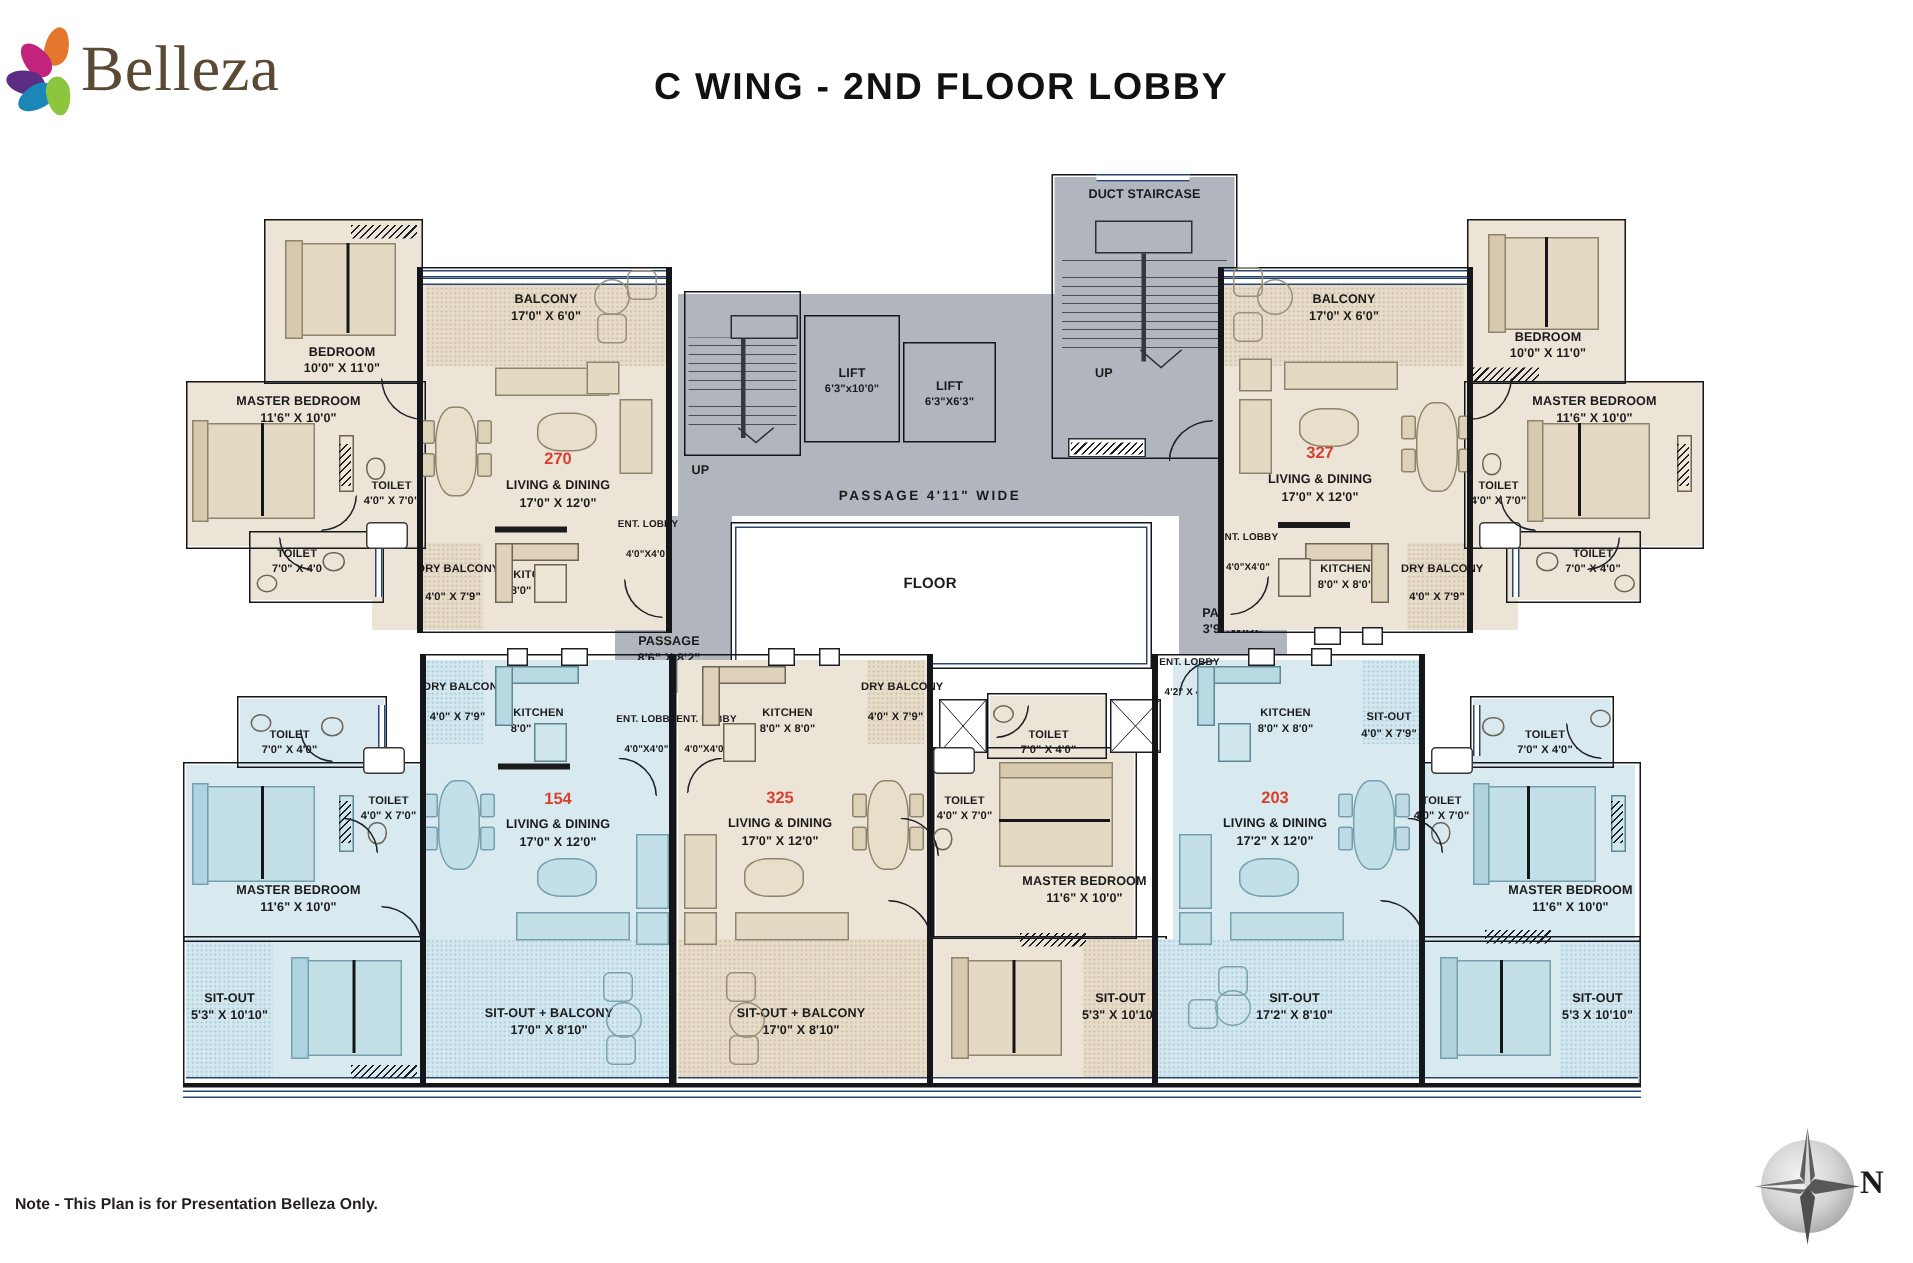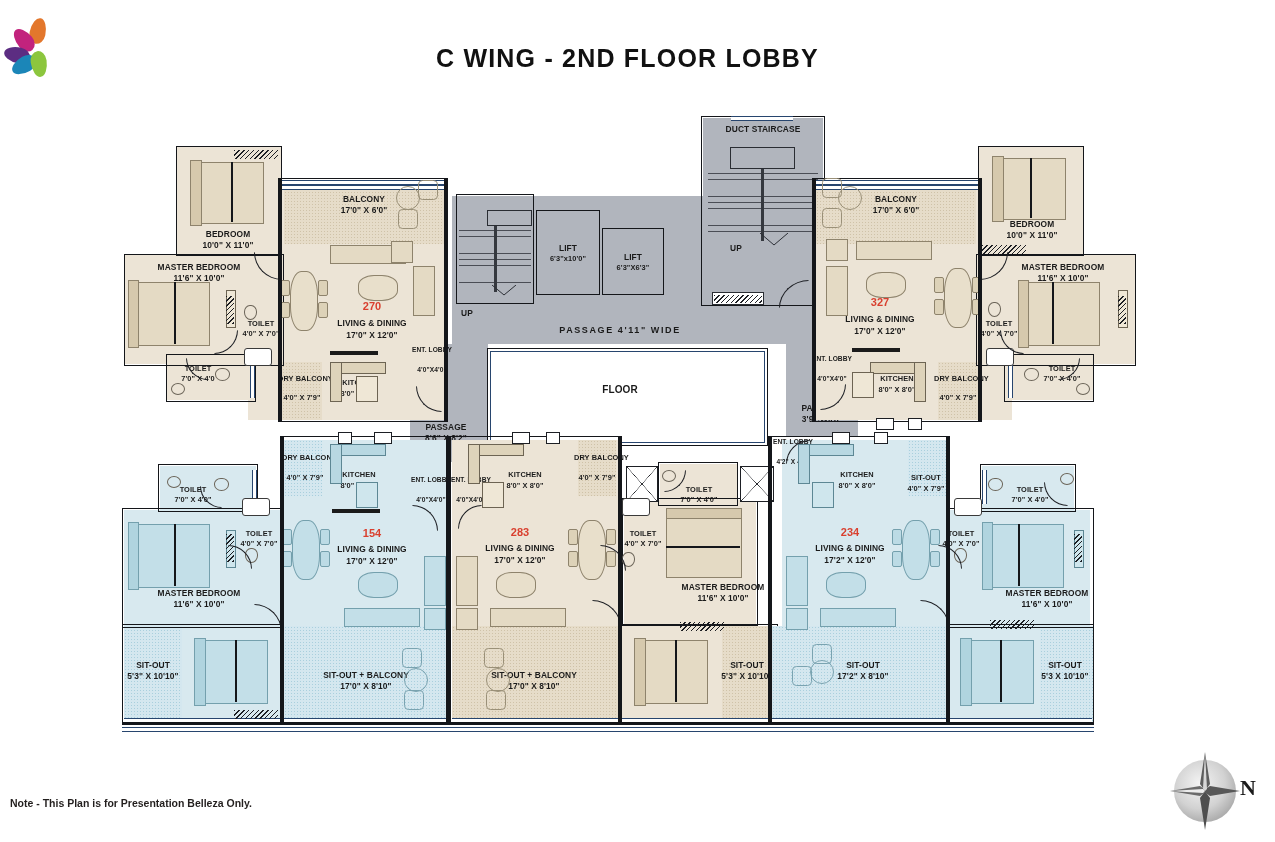--- a/index.html
+++ b/index.html
@@ -99,20 +99,21 @@
 <body>
 
 <div id="logo">
   <div class="petals">
     <div class="petal" style="left:22px;top:0px;background:#e3772c;transform:rotate(12deg);"></div>
     <div class="petal" style="left:8px;top:9px;background:#c2237d;transform:rotate(-40deg);"></div>
     <div class="petal" style="left:1px;top:24px;background:#5c2d82;transform:rotate(-78deg);"></div>
     <div class="petal" style="left:8px;top:34px;background:#1b86b8;transform:rotate(-120deg);"></div>
     <div class="petal" style="left:23px;top:33px;background:#8cc63e;transform:rotate(172deg);"></div>
   </div>
+  <div class="wordmark">Belleza</div>
 </div>
 
 <div id="plan-title">C WING - 2ND FLOOR LOBBY</div>
 <div id="note">Note - This Plan is for Presentation Belleza Only.</div>
 
 <div id="compass">
   <div class="disc"></div>
   <svg width="100" height="86" style="position:absolute;left:0;top:0;">
     <polygon points="37,4 42,36 37,43 32,36" fill="#5e5e5e"></polygon>
     <polygon points="37,82 42,50 37,43 32,50" fill="#4e4e4e"></polygon>
@@ -408,21 +409,21 @@
   <div class="lbl sm" style="left:496px;top:470px;width:58px;">KITCHEN</div>
   <div class="lbl sm" style="left:496px;top:481px;width:58px;">8'0" X 8'0"</div>
   <div class="lbl sm" style="left:574px;top:453px;width:46px;line-height:1.3;">DRY BALCONY</div>
   <div class="lbl sm" style="left:574px;top:473px;width:46px;">4'0" X 7'9"</div>
   <div class="lbl xs" style="left:448px;top:476px;width:46px;line-height:1.35;">ENT. LOBBY</div>
   <div class="lbl xs" style="left:448px;top:496px;width:46px;">4'0"X4'0"</div>
   <div class="lbl sm" style="left:616px;top:529px;width:54px;">TOILET</div>
   <div class="lbl sm" style="left:616px;top:539px;width:54px;">4'0" X 7'0"</div>
   <div class="lbl sm" style="left:672px;top:485px;width:54px;">TOILET</div>
   <div class="lbl sm" style="left:672px;top:495px;width:54px;">7'0" X 4'0"</div>
-  <div class="unum" style="left:484px;top:526px;width:72px;">283</div>
+  <div class="unum" style="left:484px;top:526px;width:72px;">325</div>
   <div class="lbl" style="left:470px;top:543px;width:100px;">LIVING &amp; DINING</div>
   <div class="lbl" style="left:470px;top:555px;width:100px;">17'0"  X  12'0"</div>
   <div class="lbl" style="left:668px;top:582px;width:110px;">MASTER BEDROOM</div>
   <div class="lbl" style="left:668px;top:593px;width:110px;">11'6" X 10'0"</div>
   <div class="lbl sm" style="left:640px;top:656px;width:84px;">BEDROOM</div>
   <div class="lbl sm" style="left:640px;top:667px;width:84px;">10'0" X 11'0"</div>
   <div class="lbl" style="left:454px;top:670px;width:160px;">SIT-OUT + BALCONY</div>
   <div class="lbl" style="left:454px;top:681px;width:160px;">17'0" X 8'10"</div>
   <div class="lbl" style="left:718px;top:660px;width:58px;">SIT-OUT</div>
   <div class="lbl" style="left:718px;top:671px;width:58px;">5'3" X 10'10"</div>
@@ -477,21 +478,21 @@
   <div class="lbl sm" style="left:828px;top:470px;width:58px;">KITCHEN</div>
   <div class="lbl sm" style="left:828px;top:481px;width:58px;">8'0" X 8'0"</div>
   <div class="lbl sm" style="left:900px;top:473px;width:52px;">SIT-OUT</div>
   <div class="lbl sm" style="left:900px;top:484px;width:52px;">4'0" X 7'9"</div>
   <div class="lbl xs" style="left:770px;top:438px;width:46px;line-height:1.35;">ENT. LOBBY</div>
   <div class="lbl xs" style="left:770px;top:458px;width:46px;">4'2" X 4'0"</div>
   <div class="lbl sm" style="left:934px;top:529px;width:54px;">TOILET</div>
   <div class="lbl sm" style="left:934px;top:539px;width:54px;">4'0" X 7'0"</div>
   <div class="lbl sm" style="left:1002px;top:485px;width:56px;">TOILET</div>
   <div class="lbl sm" style="left:1002px;top:495px;width:56px;">7'0" X 4'0"</div>
-  <div class="unum" style="left:812px;top:526px;width:76px;">234</div>
+  <div class="unum" style="left:812px;top:526px;width:76px;">203</div>
   <div class="lbl" style="left:800px;top:543px;width:100px;">LIVING &amp; DINING</div>
   <div class="lbl" style="left:800px;top:555px;width:100px;">17'2"  X  12'0"</div>
   <div class="lbl" style="left:992px;top:588px;width:110px;">MASTER BEDROOM</div>
   <div class="lbl" style="left:992px;top:599px;width:110px;">11'6" X 10'0"</div>
   <div class="lbl sm" style="left:962px;top:656px;width:84px;">BEDROOM</div>
   <div class="lbl sm" style="left:962px;top:667px;width:84px;">10'0" X 11'0"</div>
   <div class="lbl" style="left:808px;top:660px;width:110px;">SIT-OUT</div>
   <div class="lbl" style="left:808px;top:671px;width:110px;">17'2" X 8'10"</div>
   <div class="lbl" style="left:1036px;top:660px;width:58px;">SIT-OUT</div>
   <div class="lbl" style="left:1036px;top:671px;width:58px;">5'3 X 10'10"</div>

